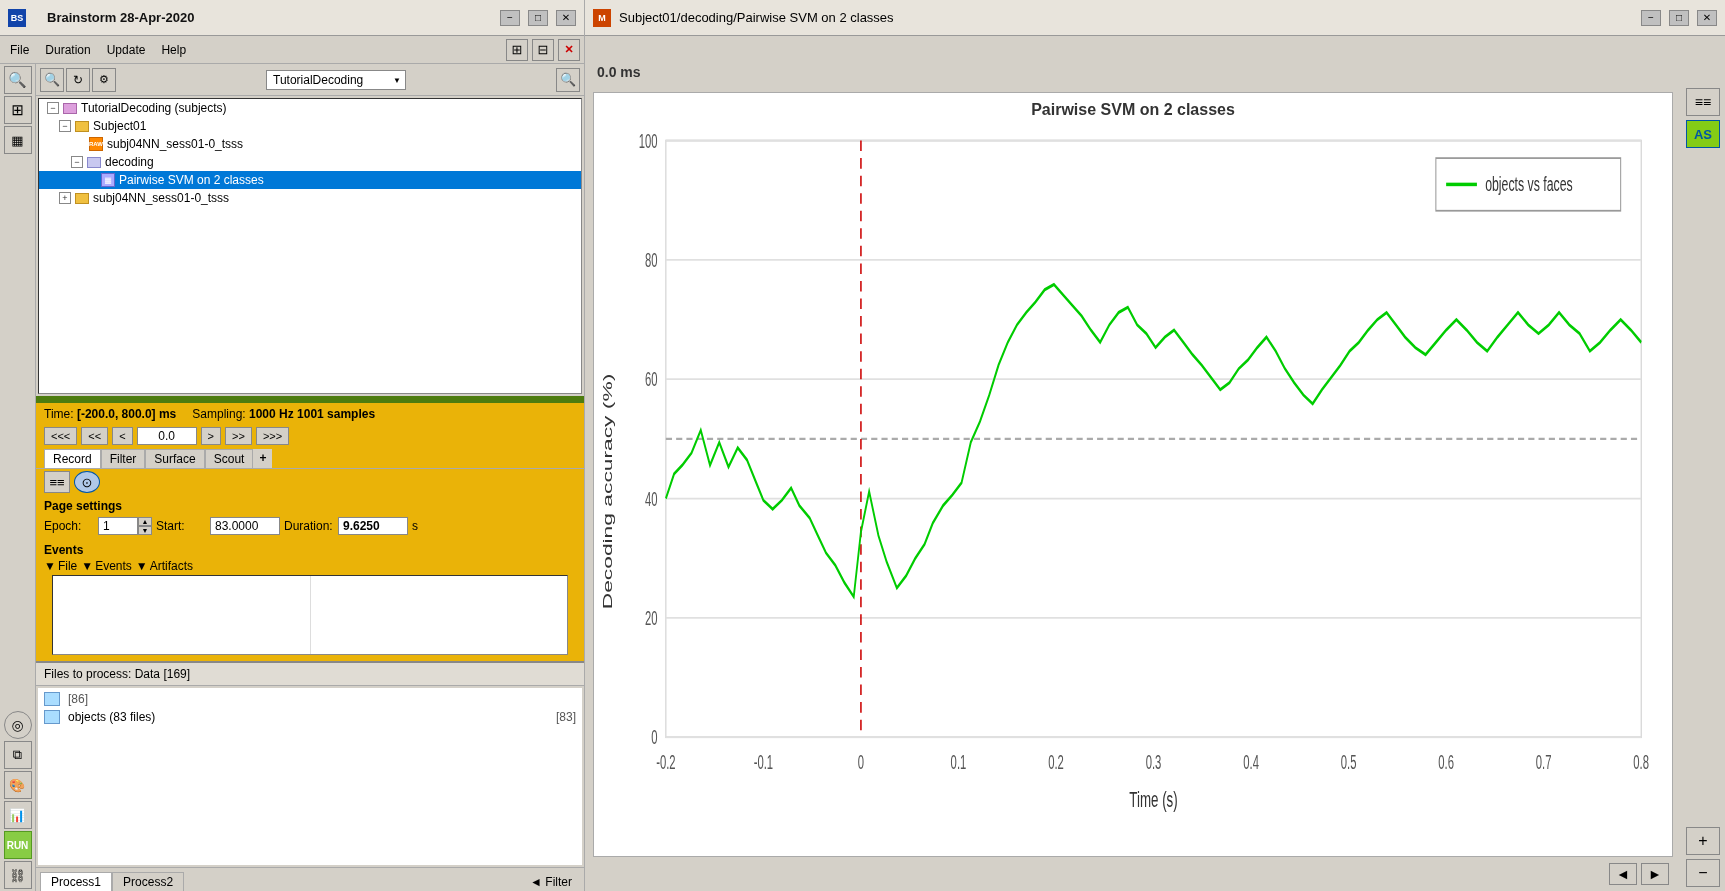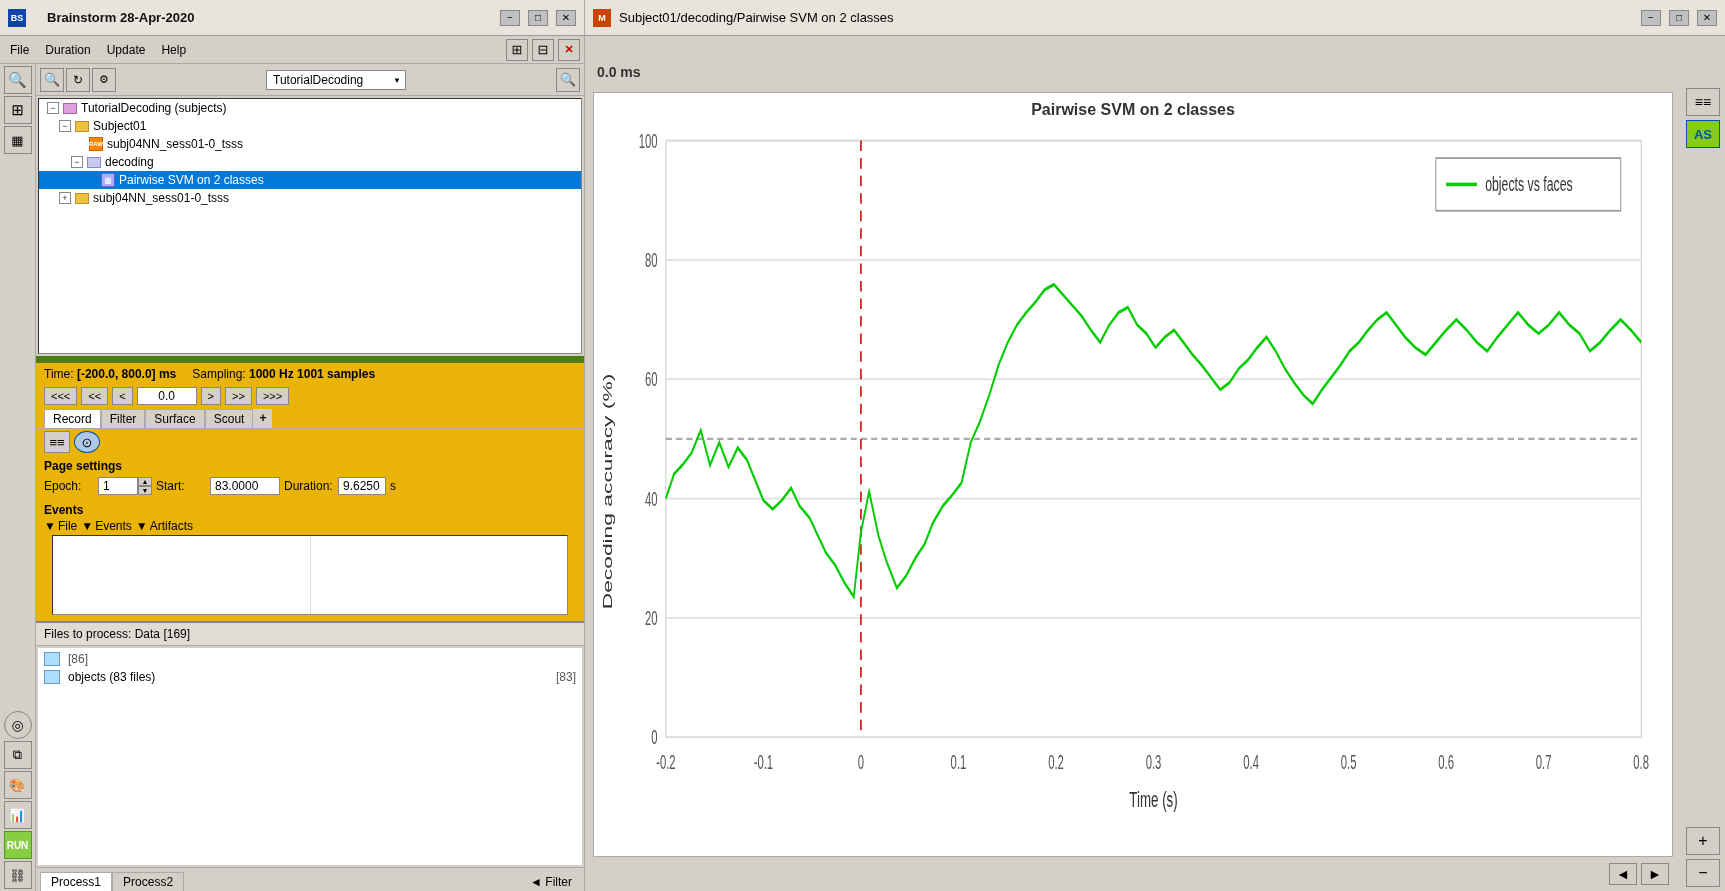--- a/index.html
+++ b/index.html
@@ -84,21 +84,21 @@
     .events-label { font-size: 12px; font-weight: bold; margin-bottom: 2px; }
     .events-dropdowns { display: flex; gap: 4px; }
     .events-dropdown { display: flex; align-items: center; gap: 2px; font-size: 12px; cursor: pointer; }
 
     
     .events-content { background: white; border: 1px inset #888; margin: 2px 8px; height: 80px; display: flex; }
     .events-col { flex: 1; border-right: 1px solid #ddd; }
     .events-col:last-child { border-right: none; }
 
     
-    .files-panel { background: #d4d0c8; border-top: 2px solid #888; height: 270px; display: flex; flex-direction: column; }
+    .files-panel { background: #d4d0c8; border-top: 2px solid #888; height: 230px; display: flex; flex-direction: column; }
     .files-header { padding: 4px 8px; font-size: 12px; background: #e0dcd4; border-bottom: 1px solid #aaa; }
     .files-list { flex: 1; background: white; margin: 2px; overflow-y: auto; padding: 2px; }
     .files-item { padding: 2px 4px; display: flex; align-items: center; gap: 8px; font-size: 12px; }
     .files-item-icon { width: 16px; height: 14px; background: #66aaff; border: 1px solid #4488cc; display: inline-block; }
     .files-item-name { flex: 1; }
     .files-item-count { color: #555; }
 
     
     .bottom-tabs { display: flex; gap: 0; border-top: 1px solid #aaa; padding: 0 4px; background: #d4d0c8; height: 24px; align-items: flex-end; }
     .bottom-tab { padding: 2px 10px; font-size: 12px; background: #d4d0c8; border: 1px solid #aaa; border-bottom: none; cursor: pointer; }
@@ -277,21 +277,21 @@
             <div style="display:flex;align-items:center;">
               <input class="page-settings-input" value="1" style="width: 40px;">
               <div class="spinner-box">
                 <div class="spinner-btn">▲</div>
                 <div class="spinner-btn">▼</div>
               </div>
             </div>
             <span class="page-settings-label">Start:</span>
             <input class="page-settings-input" value="83.0000" style="width: 70px;">
             <span class="page-settings-label">Duration:</span>
-            <input class="page-settings-input" value="9.6250" style="width: 48px;">
+            <input class="page-settings-input" value="9.6250" style="width: 70px; font-weight: bold;">
             <span class="page-settings-unit">s</span>
           </div>
         </div>
 
         <div class="events-section">
           <div class="events-label">Events</div>
           <div class="events-dropdowns">
             <div class="events-dropdown">
               <span>▼</span>
               <span>File</span>

